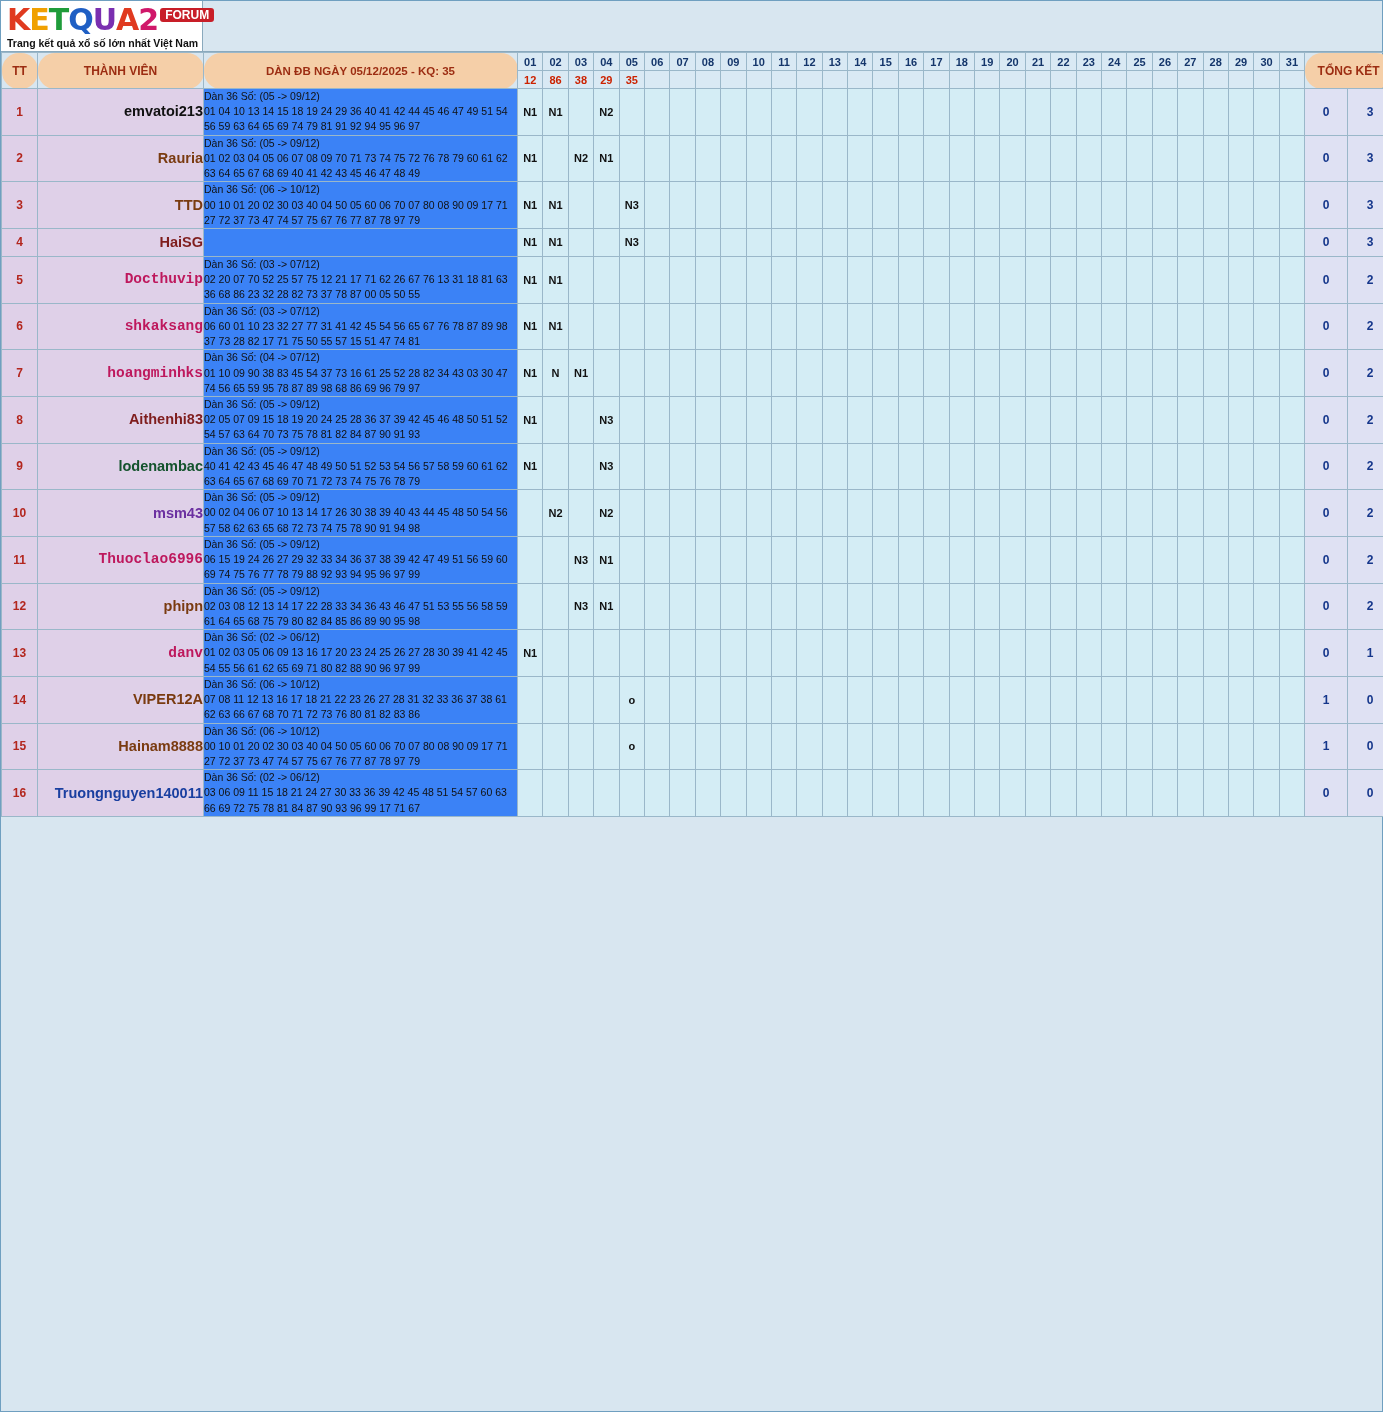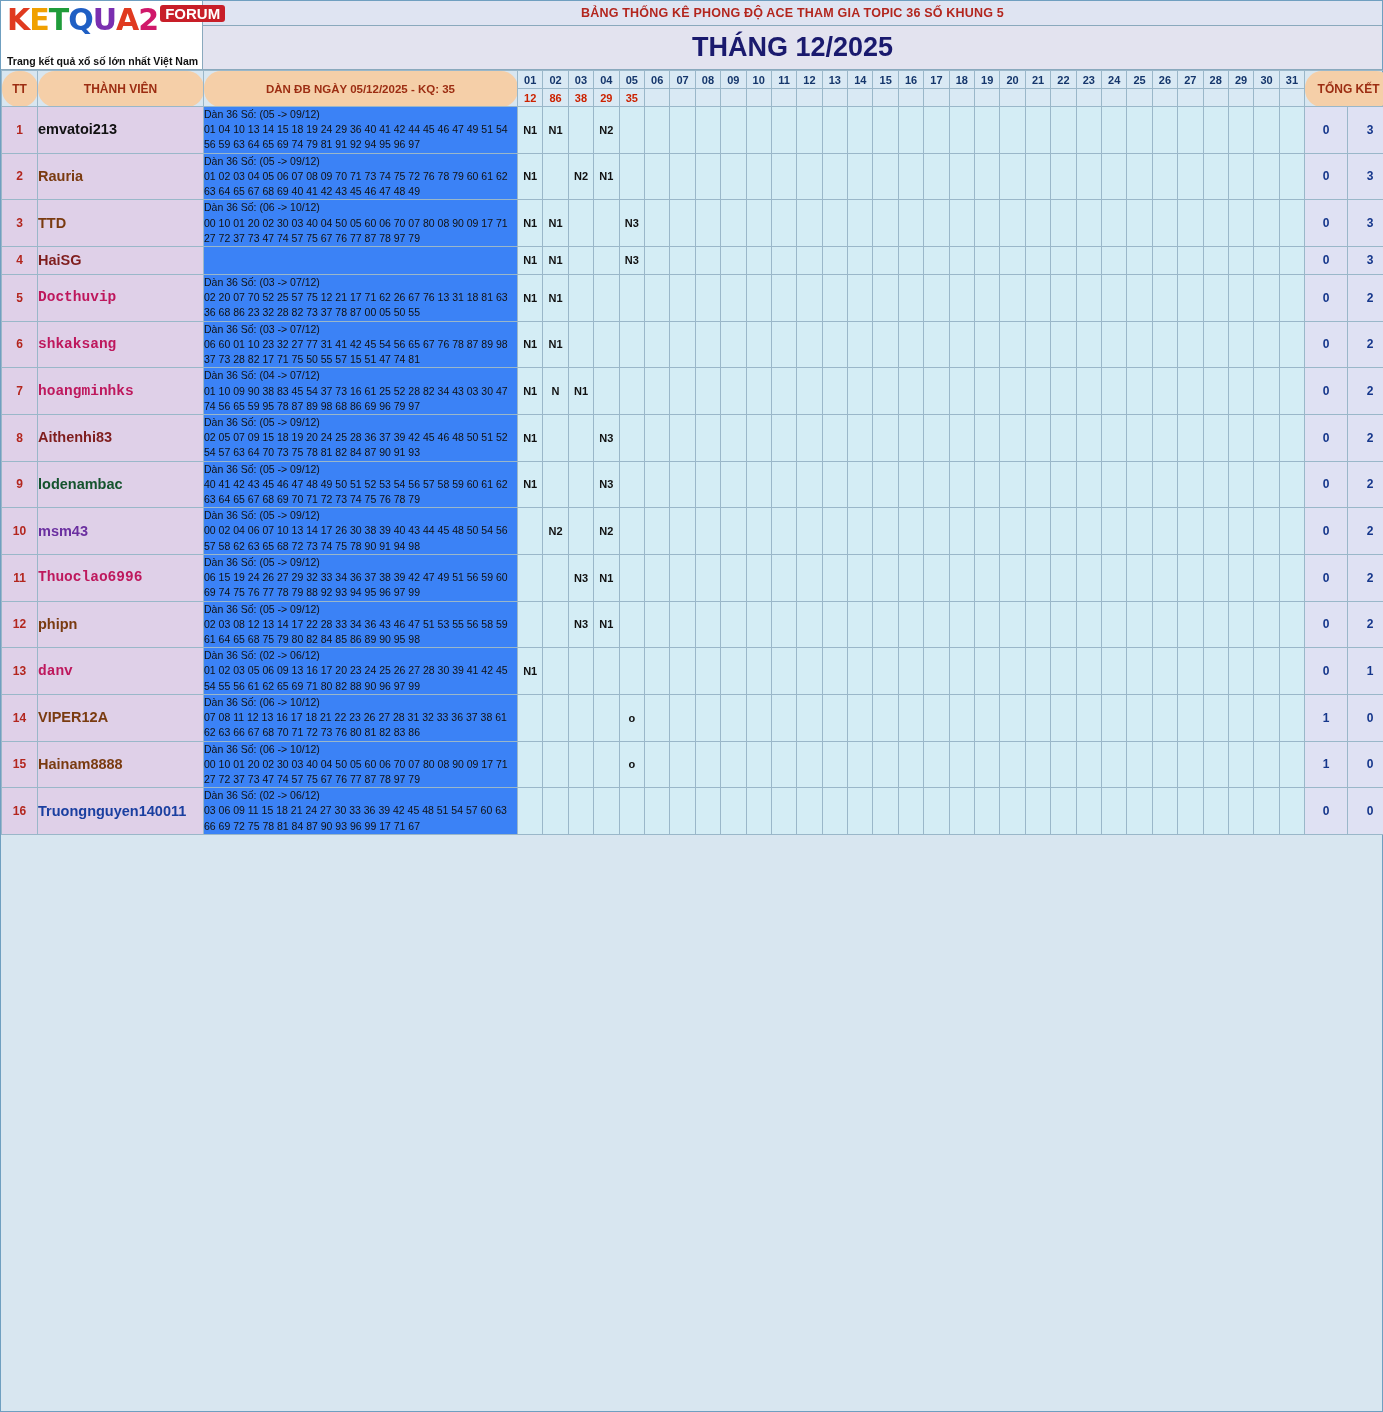--- a/index.html
+++ b/index.html
@@ -42,34 +42,34 @@
   .l2 { color: #f0a000; }
   .l3 { color: #1f9c3a; }
   .l4 { color: #1f5fc4; }
   .l5 { color: #7a2fb0; }
   .l6 { color: #e03a1f; }
   .l7 { color: #d0186a; }
   .logo-forum {
     display: inline-block;
     background: #c81e28;
     color: #fff;
-    font-size: 15px;
+    font-size: 12px;
     font-weight: bold;
     padding: 1px 5px;
     border-radius: 3px;
     vertical-align: super;
     margin-left: 2px;
     font-family: "Liberation Sans", sans-serif;
     letter-spacing: 0;
   }
   .logo-tagline {
     font-size: 10.5px;
     font-weight: bold;
     color: #111;
-    margin-top: 20px;
+    margin-top: 2px;
     white-space: nowrap;
   }
   .title-stack { flex: 1; display: flex; flex-direction: column; }
   .title-top {
     background: #dfe4f2;
     color: #b3261e;
     font-size: 12.5px;
     font-weight: bold;
     text-align: center;
     padding: 5px 4px;
@@ -141,21 +141,21 @@
   }
   td.tt {
     background: #dfd0e8;
     color: #b3261e;
     text-align: center;
     font-weight: bold;
     font-size: 12px;
   }
   td.name {
     background: #dfd0e8;
-    text-align: left;
+    text-align: right;
     font-weight: bold;
     font-size: 14.5px;
     padding: 2px 3px;
     word-break: break-all;
     line-height: 1.15;
   }
   td.dan {
     background: #3b82f6;
     font-size: 10.5px;
     color: #111;
@@ -191,24 +191,20 @@
 <body>
 
 <div class="page">
 
   <div class="top-band">
     <div class="logo-cell">
       <div class="logo-word">
         <span class="l1">K</span><span class="l2">E</span><span class="l3">T</span><span class="l4">Q</span><span class="l5">U</span><span class="l6">A</span><span class="l7">2</span><span class="logo-forum">FORUM</span>
       </div>
       <div class="logo-tagline">Trang kết quả xổ số lớn nhất Việt Nam</div>
-    </div>
-    <div class="title-stack">
-      <div class="title-top">BẢNG THỐNG KÊ PHONG ĐỘ ACE THAM GIA TOPIC 36 SỐ KHUNG 5</div>
-      <div class="title-month">THÁNG 12/2025</div>
     </div>
   </div>
 
   <table class="grid">
     <colgroup>
       <col class="col-tt">
         <col class="col-name">
         <col class="col-dan">
       <col class="col-day">
         <col class="col-day">

